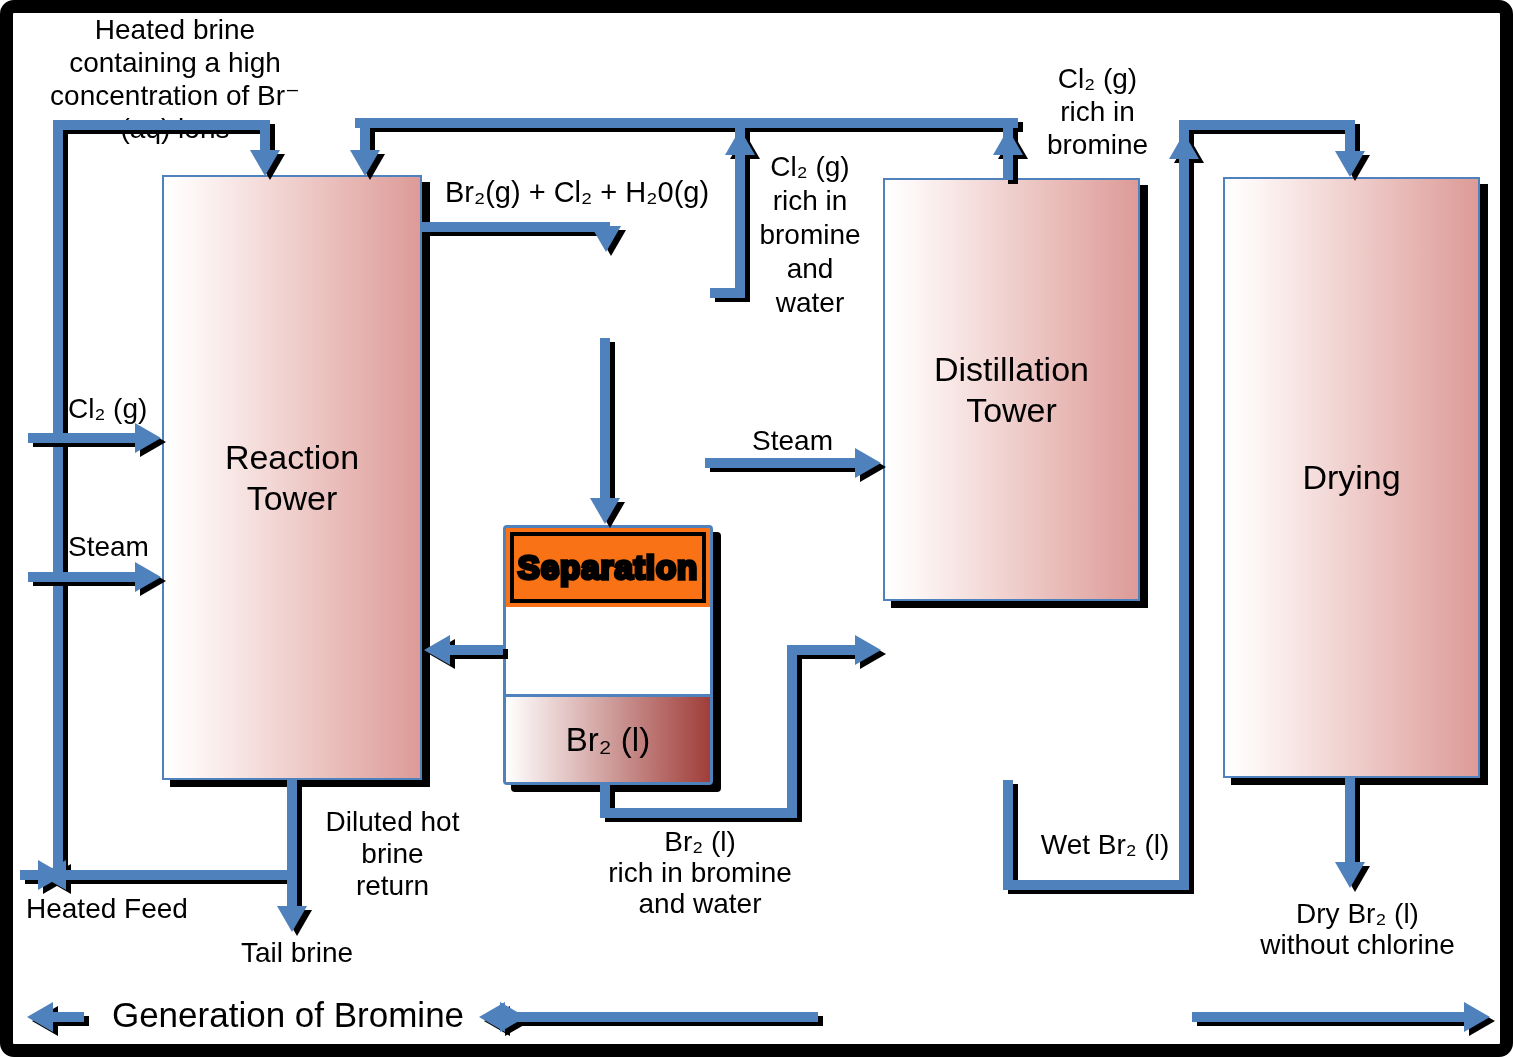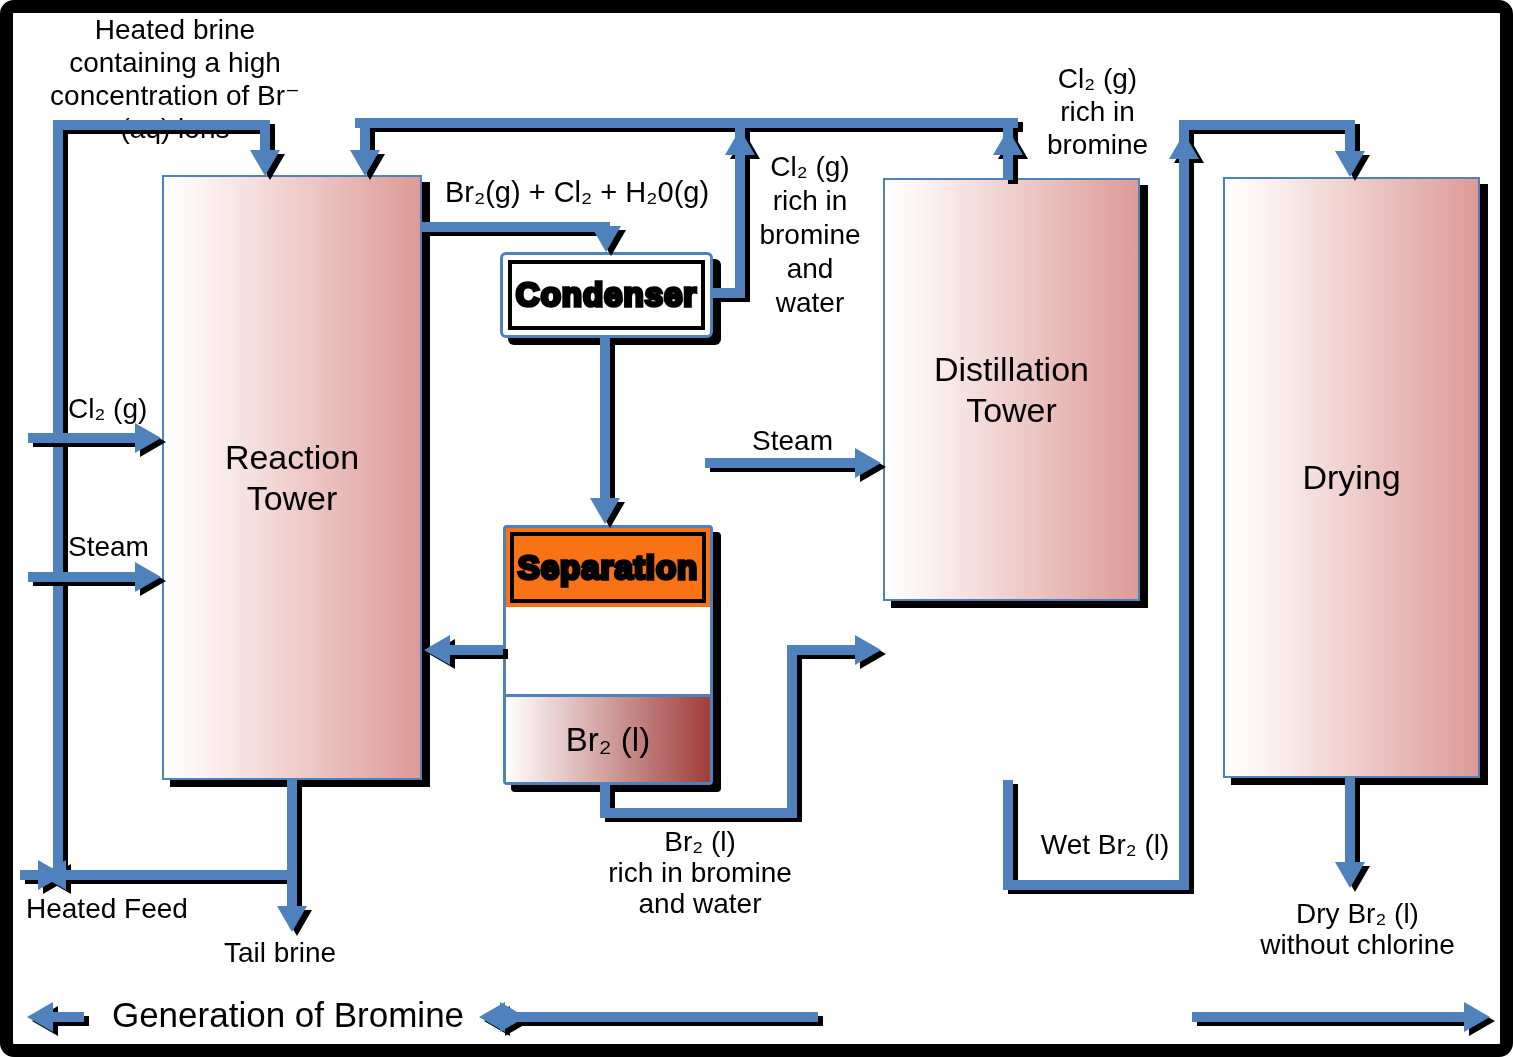--- a/index.html
+++ b/index.html
@@ -75,25 +75,20 @@
 Tower</span>
   </div>
   <div class="tower" style="left:870px;top:165px;width:257px;height:423px;">
     <span>Distillation
 Tower</span>
   </div>
   <div class="tower" style="left:1210px;top:164px;width:257px;height:601px;">
     <span>Drying</span>
   </div>
 
-  <div class="unit" style="left:487px;top:239px;width:213px;height:86px;">
-    <div class="unit-inner">
-      <span class="heavy">Condenser</span>
-    </div>
-  </div>
 
   <div class="unit" style="left:490px;top:512px;width:210px;height:260px;border-radius:4px;">
     <div class="sep-head">
       <div class="unit-inner" style="inset:4px;">
         <span class="heavy">Separation</span>
       </div>
     </div>
     <div class="sep-layer sep-br2">
       <span>Br₂ (l)</span>
     </div>
@@ -193,22 +188,25 @@
 containing a high
 concentration of Br⁻
 (aq) ions</div>
 
   <div class="lbl" style="left:55px;top:379px;">Cl₂ (g)</div>
 
   <div class="lbl" style="left:55px;top:517px;">Steam</div>
 
   <div class="lbl" style="left:13px;top:879px;">Heated Feed</div>
 
-
-  <div class="lbl ctr" style="left:167px;top:923px;width:200px;">Tail brine</div>
+  <div class="lbl ctr" style="left:297px;top:793px;width:165px;line-height:32px;">Diluted hot
+brine
+return</div>
+
+  <div class="lbl ctr" style="left:184px;top:923px;width:200px;">Tail brine</div>
 
   <div class="lbl ctr" style="left:430px;top:163px;width:268px;font-size:29px;">Br₂(g) + Cl₂ + H₂0(g)</div>
 
   <div class="lbl ctr" style="left:732px;top:137px;width:130px;line-height:34px;">Cl₂ (g)
 rich in
 bromine
 and
 water</div>
 
   <div class="lbl ctr" style="left:702px;top:411px;width:155px;">Steam</div>

